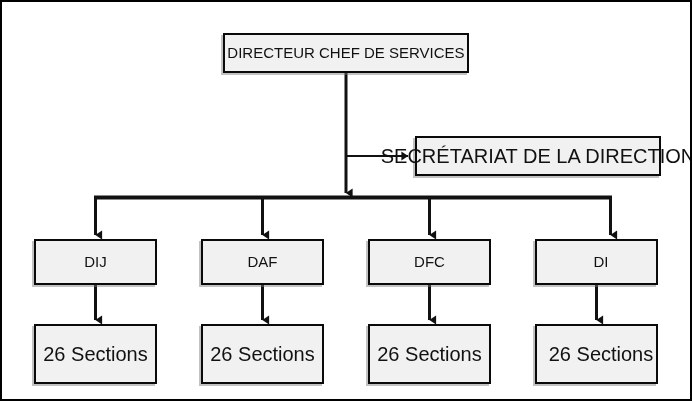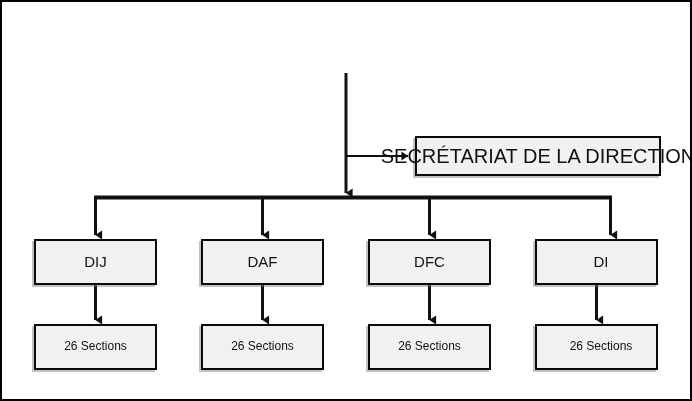--- a/index.html
+++ b/index.html
@@ -60,22 +60,22 @@
   }
   .lvl-dept {
     top: 237px;
     width: 123px;
     height: 46px;
     font-size: 15px;
   }
   .lvl-section {
     top: 322px;
     width: 123px;
-    height: 46px;
-    font-size: 12px;
+    height: 60px;
+    font-size: 20px;
   }
   .col-0 { left: 32px; }
   .col-1 { left: 199px; }
   .col-2 { left: 366px; }
   .col-3 { left: 533px; padding-left: 9px; }
 </style>
 </head>
 <body>
 
 <div id="chart-canvas">
@@ -100,20 +100,23 @@
     <line x1="260.5" y1="195" x2="260.5" y2="233" stroke="#111111" stroke-width="3" marker-end="url(#arrow-down)"></line>
     <line x1="427.5" y1="195" x2="427.5" y2="233" stroke="#111111" stroke-width="3" marker-end="url(#arrow-down)"></line>
     <line x1="608.5" y1="195" x2="608.5" y2="233" stroke="#111111" stroke-width="3" marker-end="url(#arrow-down)"></line>
 
     <line x1="93.5" y1="283" x2="93.5" y2="318" stroke="#111111" stroke-width="3" marker-end="url(#arrow-down)"></line>
     <line x1="260.5" y1="283" x2="260.5" y2="318" stroke="#111111" stroke-width="3" marker-end="url(#arrow-down)"></line>
     <line x1="427.5" y1="283" x2="427.5" y2="318" stroke="#111111" stroke-width="3" marker-end="url(#arrow-down)"></line>
     <line x1="594.5" y1="283" x2="594.5" y2="318" stroke="#111111" stroke-width="3" marker-end="url(#arrow-down)"></line>
   </svg>
 
+  <div class="node-box lvl-director">
+    <span class="node-label">DIRECTEUR CHEF DE SERVICES</span>
+  </div>
 
   <div class="node-box lvl-secretariat">
     <span class="node-label">SECRÉTARIAT DE LA DIRECTION</span>
   </div>
 
   <div class="node-box lvl-dept col-0">
     <span class="node-label">DIJ</span>
   </div>
   <div class="node-box lvl-dept col-1">
     <span class="node-label">DAF</span>

